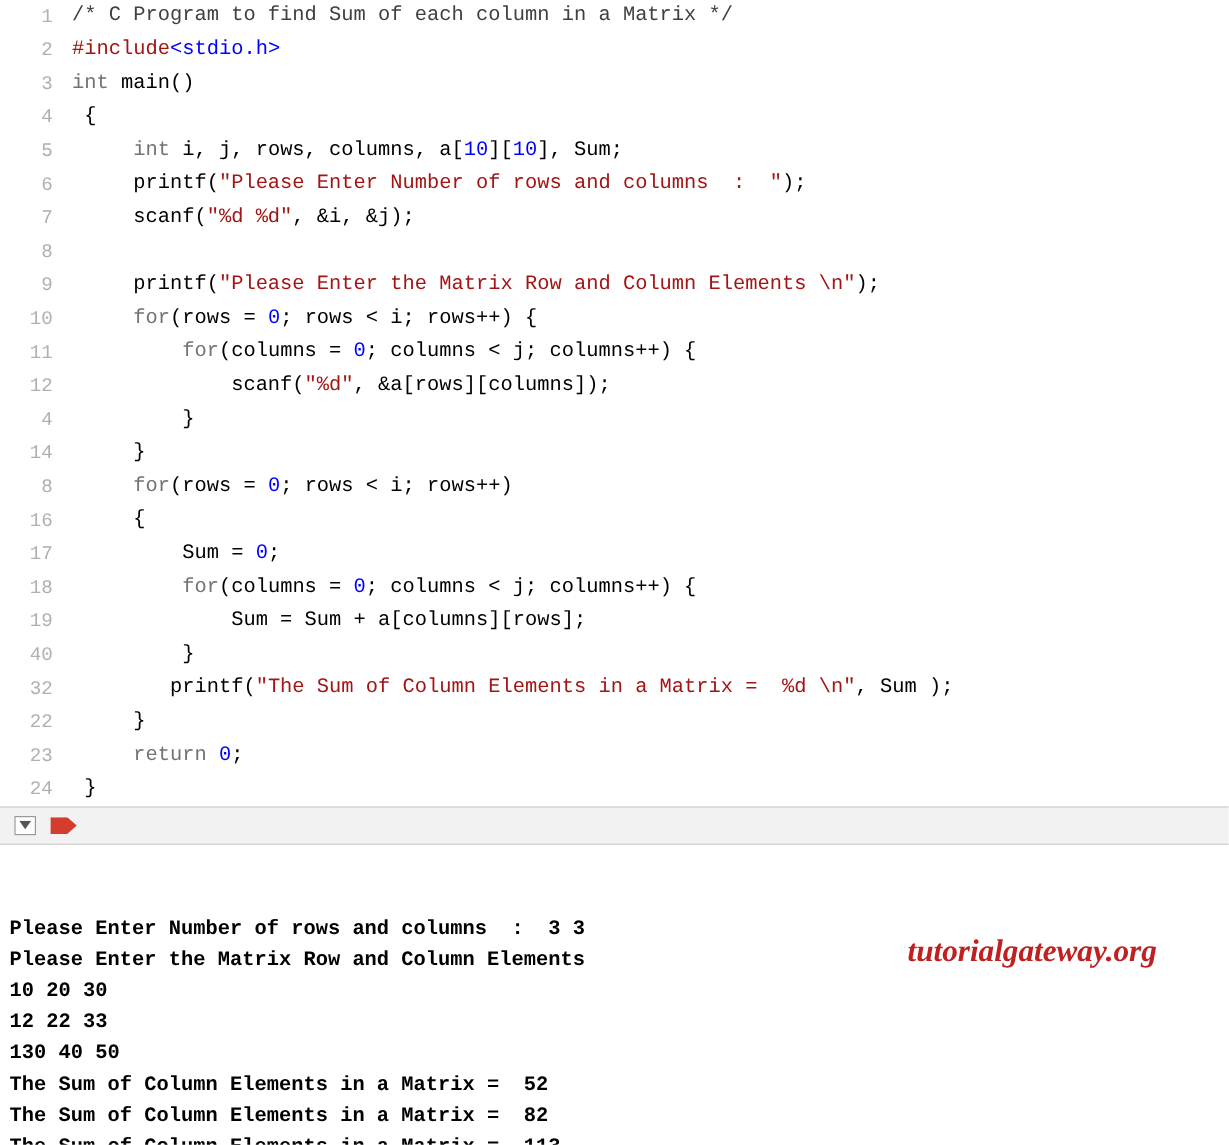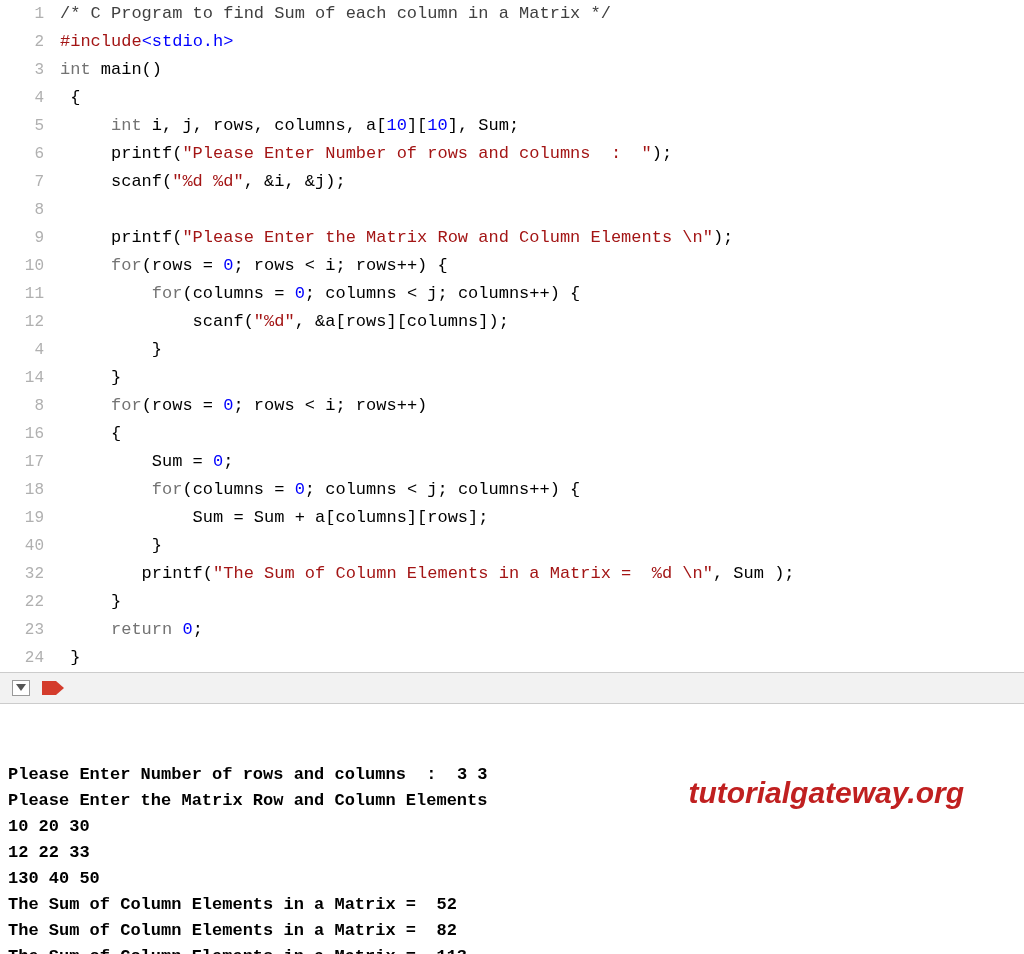--- a/index.html
+++ b/index.html
@@ -73,22 +73,22 @@
     position: relative;
   }
   .console .bold { font-weight: bold; text-align: center; }
   .console .plain { font-weight: bold; }
   .watermark {
     position: absolute;
     right: 60px;
     top: 76px;
     color: #c02020;
     font-weight: bold;
-    font-family: Liberation Sans, sans-serif;
-    font-size: 30px;
+    font-family: Liberation Serif, serif;
+    font-size: 26px;
     font-style: italic;
   }
 </style>
 </head>
 <body>
 
 <div class="code-area">
   <div class="gutter">
       <div>1</div>
       <div>2</div>

